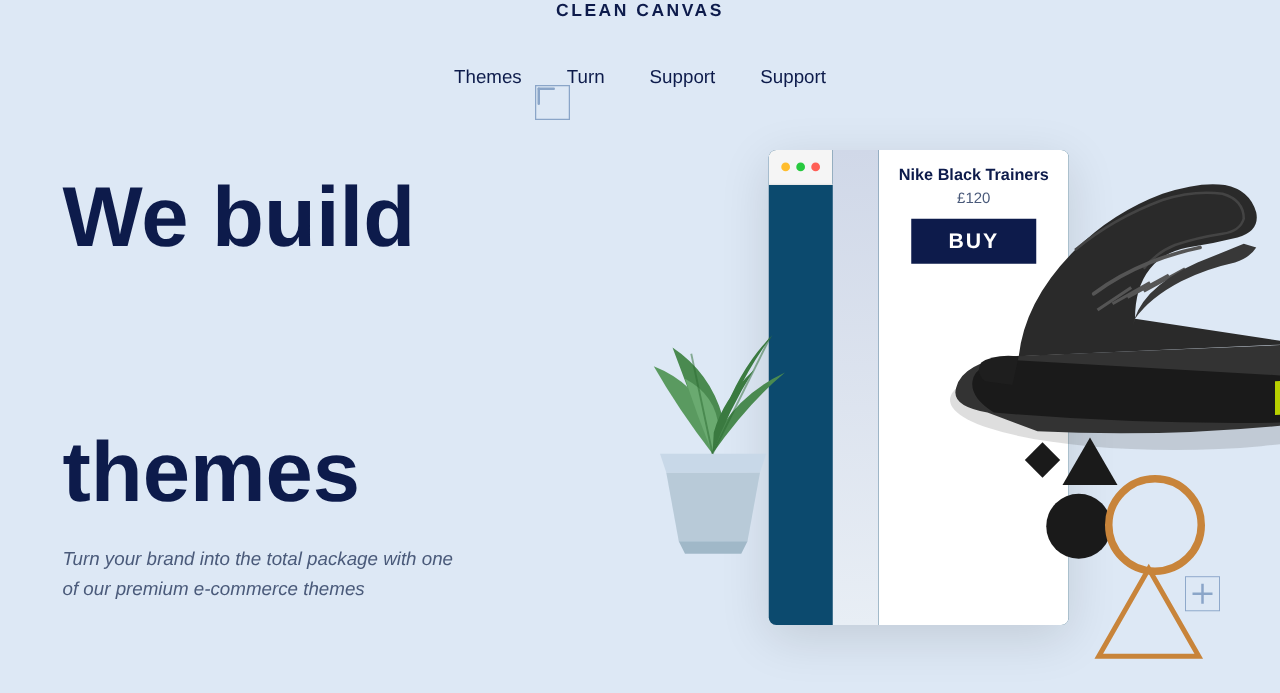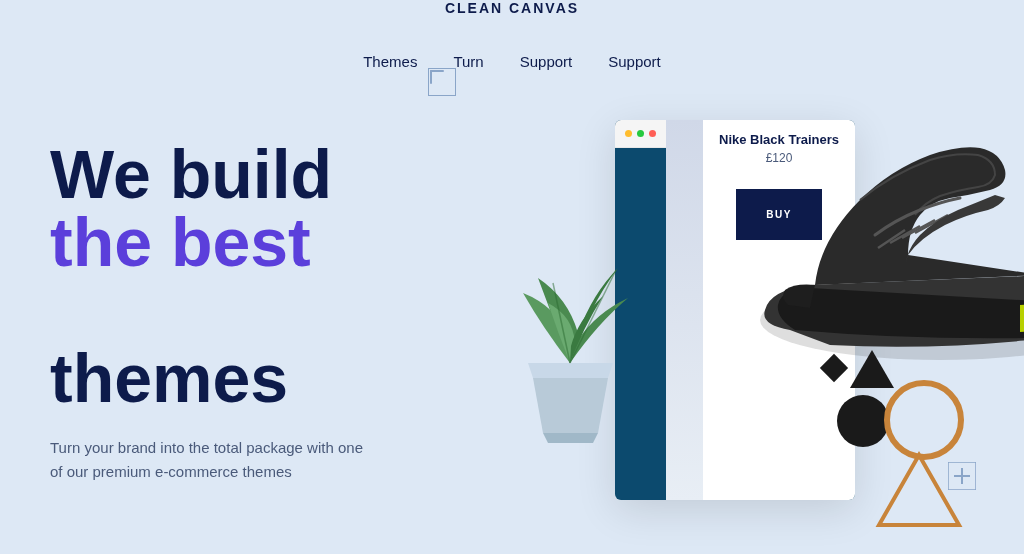--- a/index.html
+++ b/index.html
@@ -72,20 +72,21 @@
     .hero-heading .highlight {
       color: #5b3fdb;
     }
 
     .hero-subtitle {
       margin-top: 24px;
       font-size: 15px;
       color: #4a5a7a;
       line-height: 1.6;
       max-width: 320px;
+      font-style: italic;
     }
 
     
     .hero-visual {
       flex: 1;
       position: relative;
       overflow: visible;
     }
 
     .plus-border {
@@ -148,29 +149,29 @@
     .product-name {
       font-size: 13px;
       font-weight: 700;
       color: #0d1b4b;
       margin-bottom: 4px;
     }
 
     .product-price {
       font-size: 12px;
       color: #4a5a7a;
-      margin-bottom: 24px;
+      margin-bottom: 10px;
     }
 
     .buy-btn {
       background-color: #0d1b4b;
       color: #fff;
       border: none;
-      padding: 20px 30px;
-      font-size: 10px;
+      padding: 8px 30px;
+      font-size: 17px;
       font-weight: 700;
       letter-spacing: 1.5px;
       cursor: pointer;
       text-transform: uppercase;
     }
 
     
     .big-shoe {
       position: absolute;
       left: 300px;
@@ -253,21 +254,21 @@
     <a href="#">Support</a>
     <a href="#">Support</a>
   </nav>
 </header>
 
 <div class="main-content">
 
   <div class="hero-text">
     <h1 class="hero-heading">
       <span>We build</span><br>
-      <span class="highlight">the best</span><br>
+      <br>
       <br>
       <span>themes</span>
     </h1>
     <p class="hero-subtitle">Turn your brand into the total package with one of our premium e-commerce themes</p>
   </div>
 
   <div class="hero-visual">
 
     <div class="plus-1">
       <div class="plus-border" style="border: 1.5px solid #8aa5c8; position:absolute; top:-2px; left:-2px;"></div>

